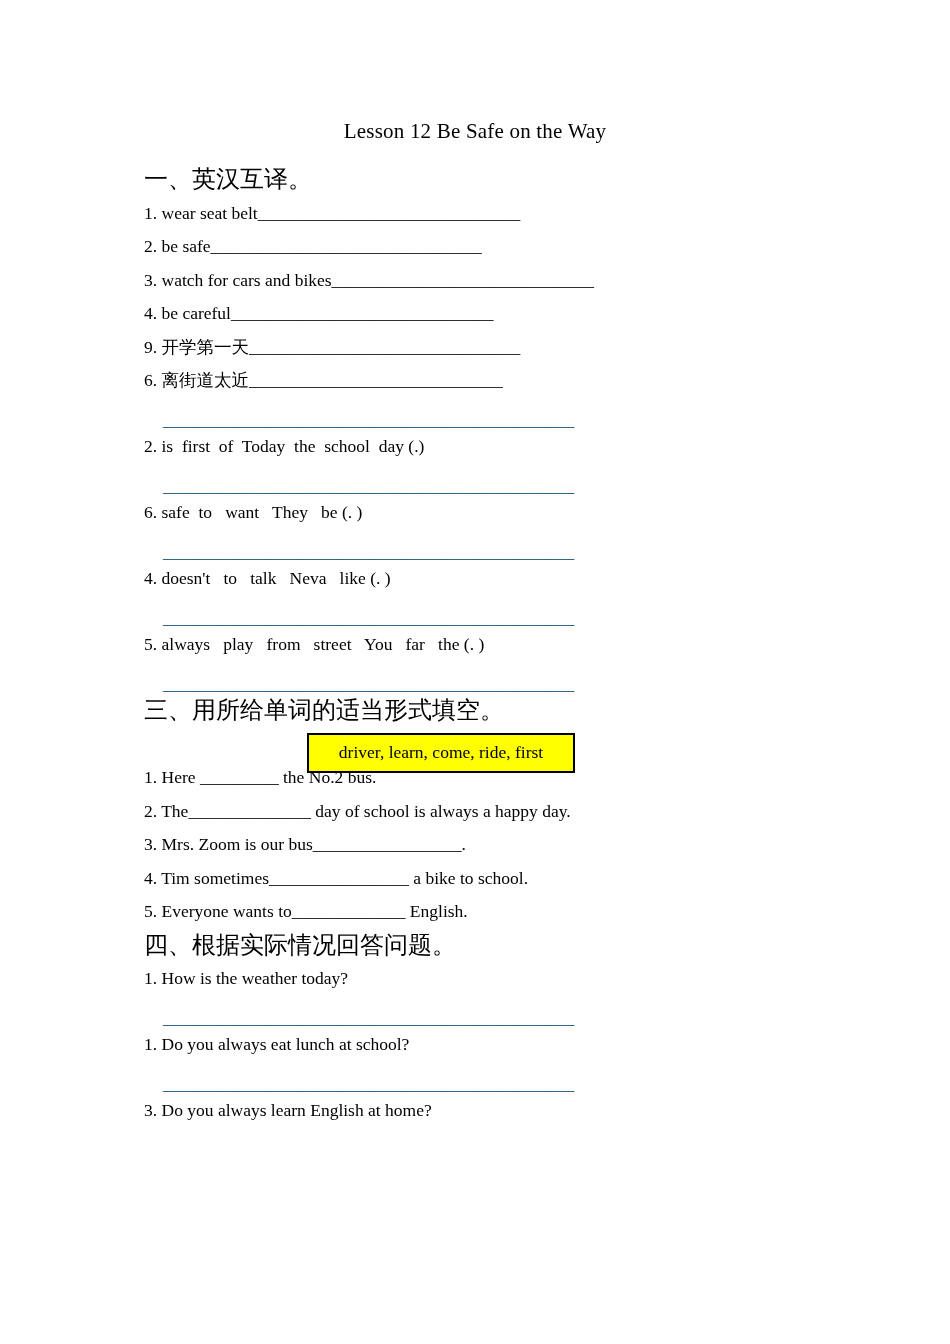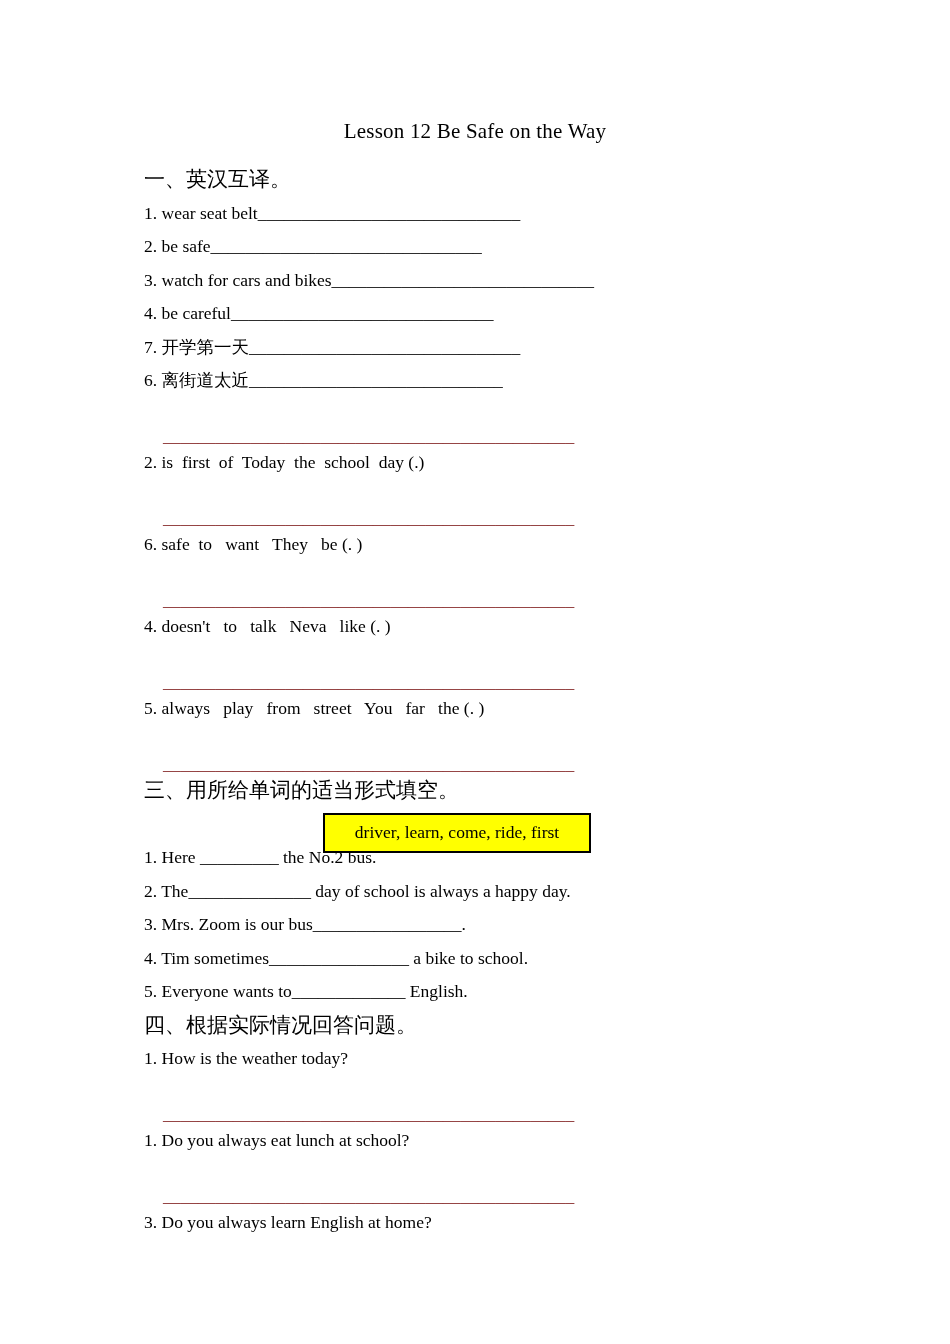--- a/index.html
+++ b/index.html
@@ -22,31 +22,31 @@
     font-weight: normal;
     letter-spacing: 0.2px;
   }
   .content { margin-left: 144px; width: 720px; }
   .t-line {
     height: 33.5px;
     line-height: 33.5px;
     font-size: 17.5px;
     white-space: pre;
   }
-  .heading { font-size: 21px; }
+  .heading { font-size: 24px; }
   .blank-line {
-    margin-top: 22px;
+    margin-top: 6px;
     margin-bottom: -7px;
     padding-left: 19px;
-    color: #7f1d1d;
+    color: #0c4a6e;
   }
   .wordbank-row { position: relative; }
   .wordbank {
     position: absolute;
-    left: 179px;
+    left: 163px;
     top: 5px;
     width: 264px;
     height: 36px;
     background: #ffff00;
     border: 2px solid #000000;
     display: flex;
     align-items: center;
     justify-content: center;
     z-index: 2;
     font-size: 17.5px;
@@ -59,21 +59,21 @@
 
   <h1 class="title">Lesson 12  Be Safe on the Way</h1>
 
   <div class="content">
 
     <div class="t-line heading">一、英汉互译。</div>
     <div class="t-line">1. wear seat belt______________________________</div>
     <div class="t-line">2. be safe_______________________________</div>
     <div class="t-line">3. watch for cars and bikes______________________________</div>
     <div class="t-line">4. be careful______________________________</div>
-    <div class="t-line">7. 开学第一天_______________________________</div>
+    <div class="t-line">9. 开学第一天_______________________________</div>
     <div class="t-line">6. 离街道太近_____________________________</div>
 
     <div class="t-line blank-line">_______________________________________________</div>
     <div class="t-line">2. is  first  of  Today  the  school  day (.)</div>
     <div class="t-line blank-line">_______________________________________________</div>
     <div class="t-line">6. safe  to   want   They   be (. )</div>
     <div class="t-line blank-line">_______________________________________________</div>
     <div class="t-line">4. doesn't   to   talk   Neva   like (. )</div>
     <div class="t-line blank-line">_______________________________________________</div>
     <div class="t-line">5. always   play   from   street   You   far   the (. )</div>

